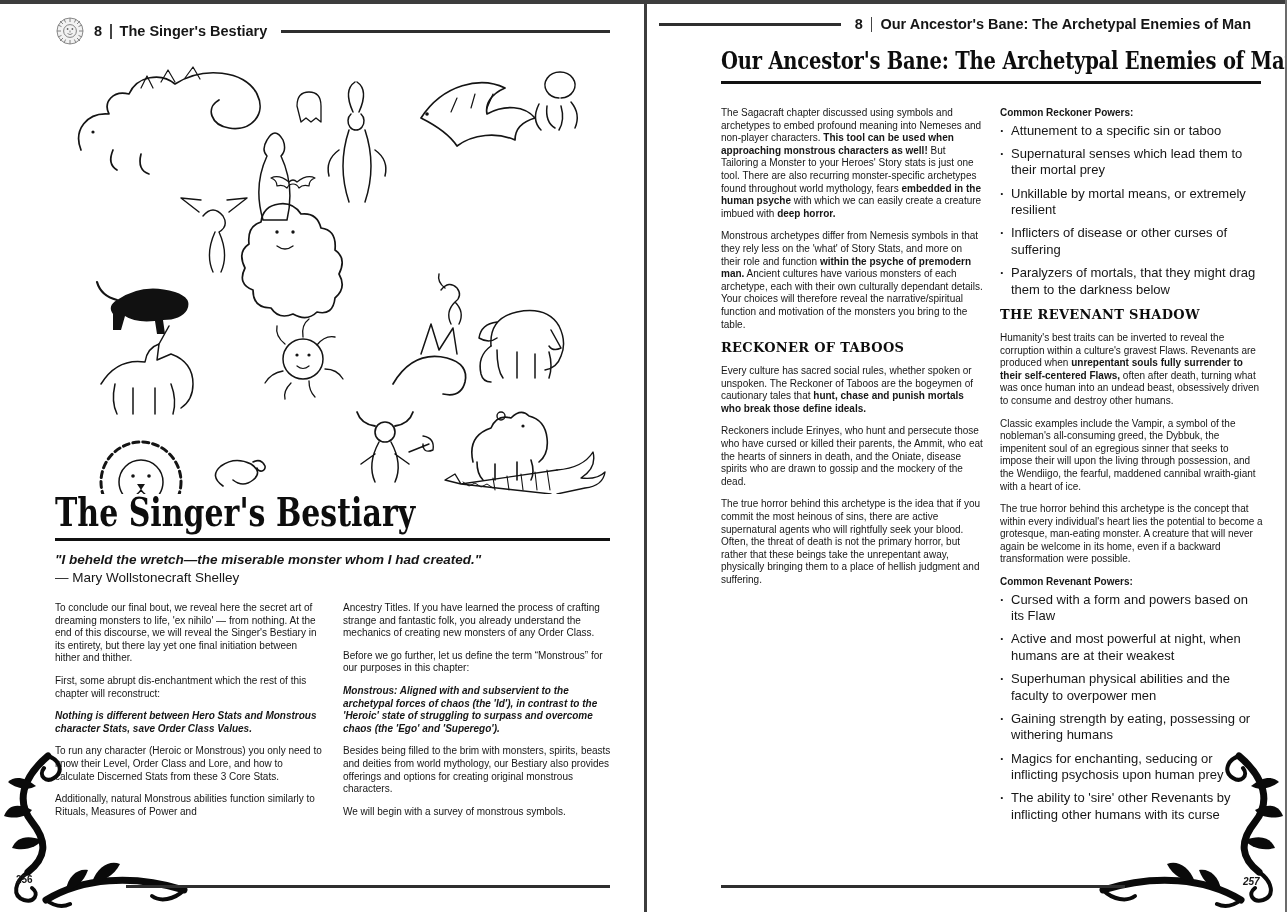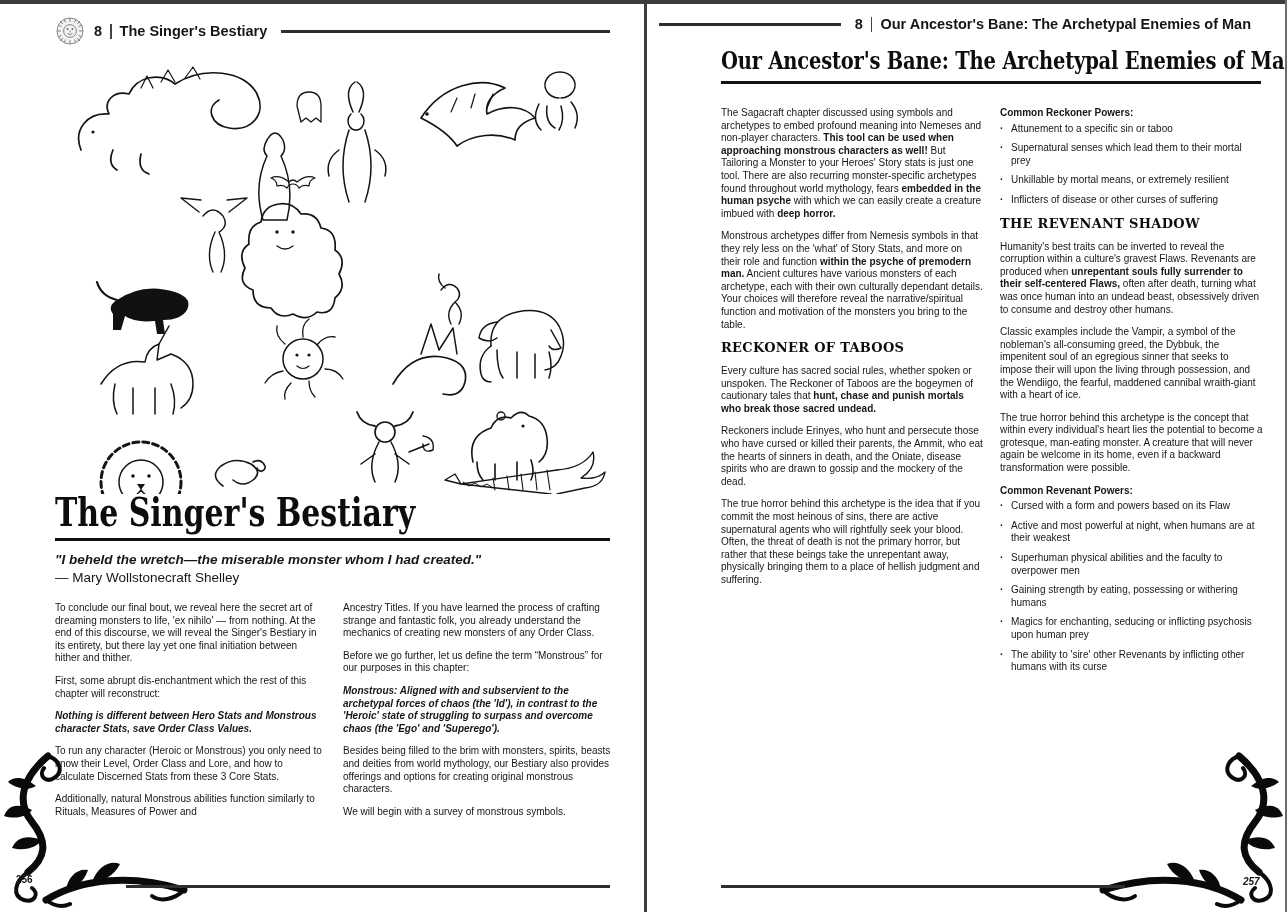--- a/index.html
+++ b/index.html
@@ -42,21 +42,21 @@
   .cols-left{left:55px;top:592px;width:556px;gap:20px;}
   .cols-right{left:74px;top:97px;width:542px;gap:16px;}
   .col{width:268px;flex:0 0 auto;}
   .cols-right .col{width:263px;}
 
   .para{margin:10px 0 9px 0;font-size:10px;line-height:1.26;}
   .para .b{font-weight:bold;}
   .para.lead{font-weight:bold;font-style:italic;}
   .para.label{font-weight:bold;margin-bottom:3px;}
   .runhead{margin:7px 0 3px 0;font-family:"DejaVu Serif",serif;font-size:13px;letter-spacing:0.3px;color:#0d0d0d;}
-  ul.bullets{list-style:none;margin:0 0 9px 0;padding:0;font-size:10px;line-height:1.26;}
+  ul.bullets{list-style:none;margin:0 0 9px 0;padding:0;font-size:13px;line-height:1.26;}
   ul.bullets li{position:relative;padding-left:11px;margin-bottom:7px;}
   ul.bullets li::before{content:"\00B7";position:absolute;left:0;font-weight:bold;}
 
   
   .folio{position:absolute;font-size:10px;font-weight:600;}
   .folio-left{left:16px;top:874px;}
   .folio-right{left:596px;top:876px;font-style:italic;}
   .botrule{position:absolute;height:3px;background:#2e2e2e;}
   .botrule-left{left:126px;top:885px;width:484px;}
   .botrule-right{left:74px;top:885px;width:404px;}
@@ -225,31 +225,32 @@
 
     <div class="bl-title title-right">
       <span>Our Ancestor's Bane: The Archetypal Enemies of Man</span>
     </div>
 
     <div class="cols cols-right">
       <div class="col">
           <p class="para"><span>The Sagacraft chapter discussed using symbols and archetypes to embed profound meaning into Nemeses and non-player characters. </span><span class="b">This tool can be used when approaching monstrous characters as well!</span><span> But Tailoring a Monster to your Heroes' Story stats is just one tool. There are also recurring monster-specific archetypes found throughout world mythology, fears </span><span class="b">embedded in the human psyche</span><span> with which we can easily create a creature imbued with </span><span class="b">deep horror.</span></p>
           <p class="para"><span>Monstrous archetypes differ from Nemesis symbols in that they rely less on the 'what' of Story Stats, and more on their role and function </span><span class="b">within the psyche of premodern man.</span><span> Ancient cultures have various monsters of each archetype, each with their own culturally dependant details. Your choices will therefore reveal the narrative/spiritual function and motivation of the monsters you bring to the table.</span></p>
           <h3 class="runhead">RECKONER OF TABOOS</h3>
-          <p class="para"><span>Every culture has sacred social rules, whether spoken or unspoken. The Reckoner of Taboos are the bogeymen of cautionary tales that </span><span class="b">hunt, chase and punish mortals who break those sacred undead.</span></p>
+          <p class="para"><span>Every culture has sacred social rules, whether spoken or unspoken. The Reckoner of Taboos are the bogeymen of cautionary tales that </span><span class="b">hunt, chase and punish mortals who break those define ideals.</span></p>
           <p class="para"><span>Reckoners include Erinyes, who hunt and persecute those who have cursed or killed their parents, the Ammit, who eat the hearts of sinners in death, and the Oniate, disease spirits who are drawn to gossip and the mockery of the dead.</span></p>
           <p class="para"><span>The true horror behind this archetype is the idea that if you commit the most heinous of sins, there are active supernatural agents who will rightfully seek your blood. Often, the threat of death is not the primary horror, but rather that these beings take the unrepentant away, physically bringing them to a place of hellish judgment and suffering.</span></p>
         </div>
       <div class="col">
           <p class="para label">Common Reckoner Powers:</p>
           <ul class="bullets">
             <li>Attunement to a specific sin or taboo</li>
             <li>Supernatural senses which lead them to their mortal prey</li>
             <li>Unkillable by mortal means, or extremely resilient</li>
             <li>Inflicters of disease or other curses of suffering</li>
+            <li>Paralyzers of mortals, that they might drag them to the darkness below</li>
           </ul>
           <h3 class="runhead">THE REVENANT SHADOW</h3>
           <p class="para"><span>Humanity's best traits can be inverted to reveal the corruption within a culture's gravest Flaws. Revenants are produced when </span><span class="b">unrepentant souls fully surrender to their self-centered Flaws,</span><span> often after death, turning what was once human into an undead beast, obsessively driven to consume and destroy other humans.</span></p>
           <p class="para"><span>Classic examples include the Vampir, a symbol of the nobleman's all-consuming greed, the Dybbuk, the impenitent soul of an egregious sinner that seeks to impose their will upon the living through possession, and the Wendiigo, the fearful, maddened cannibal wraith-giant with a heart of ice.</span></p>
           <p class="para"><span>The true horror behind this archetype is the concept that within every individual's heart lies the potential to become a grotesque, man-eating monster. A creature that will never again be welcome in its home, even if a backward transformation were possible.</span></p>
           <p class="para label">Common Revenant Powers:</p>
           <ul class="bullets">
             <li>Cursed with a form and powers based on its Flaw</li>
             <li>Active and most powerful at night, when humans are at their weakest</li>
             <li>Superhuman physical abilities and the faculty to overpower men</li>

